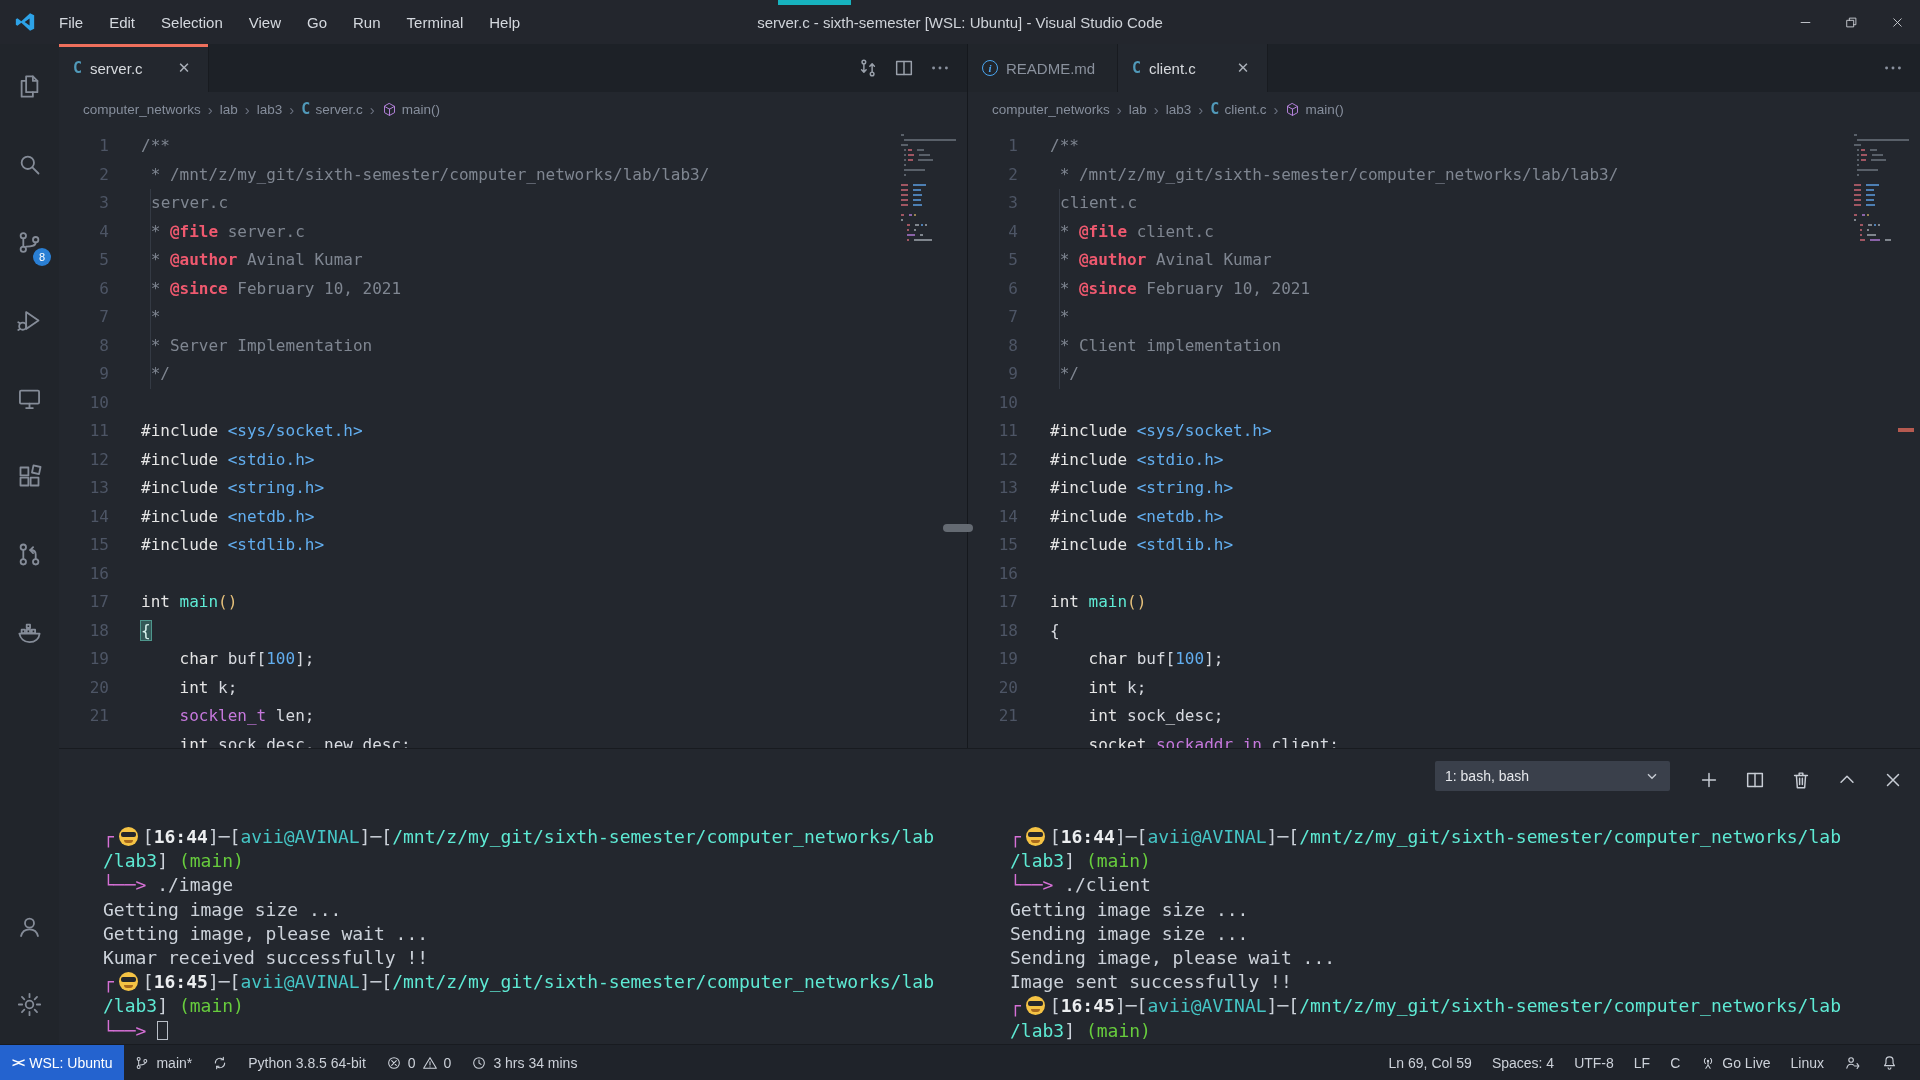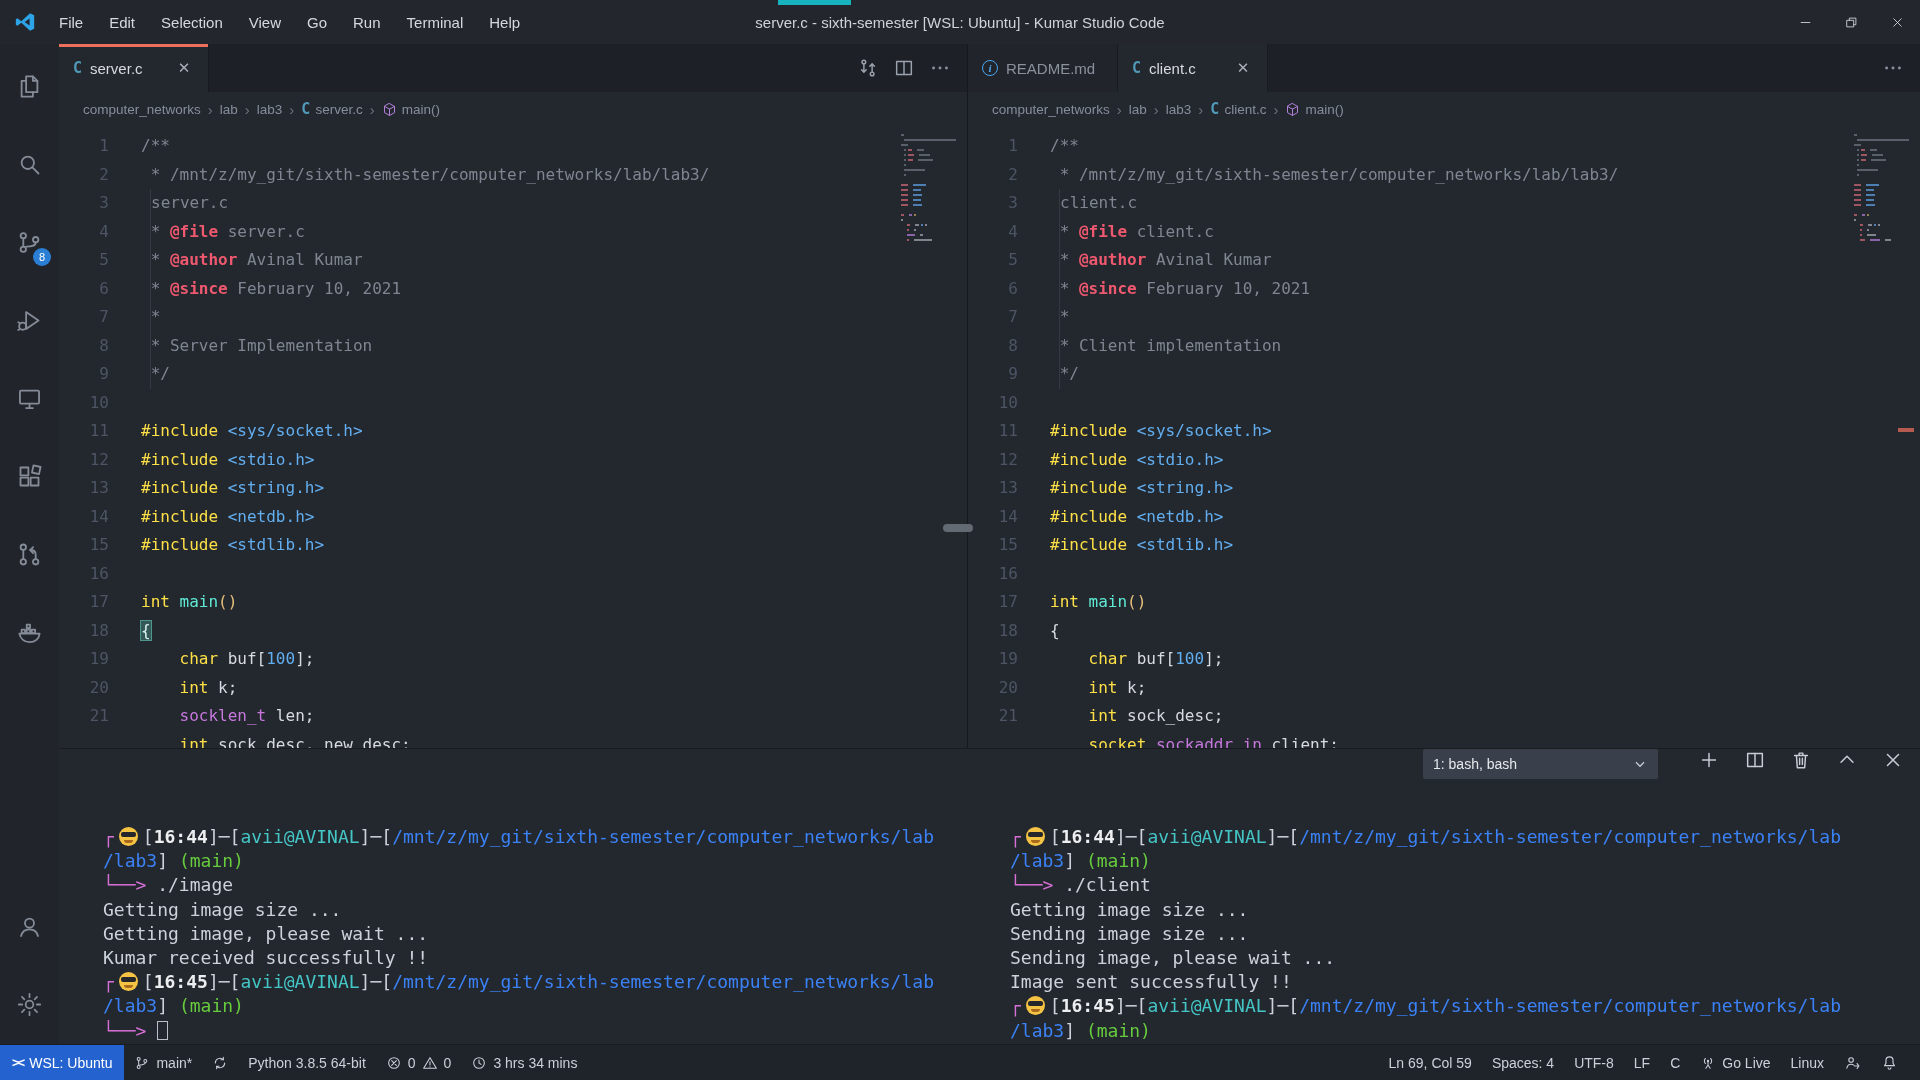--- a/index.html
+++ b/index.html
@@ -45,49 +45,49 @@
     color:#868e9c; font-size:13.5px; gap:7px; }
   .bc-sep { color:#6b7280; font-size:15px; }
   .bc-file { display:flex; align-items:center; gap:5px; }
   .code-wrap { position:relative; height:622px; background:#23272e; overflow:hidden; display:flex; }
   .gutter { width:70px; text-align:right; padding:6px 20px 0 0; color:#4d5565;
     font:16px/28.5px "DejaVu Sans Mono",monospace; flex:none; }
   .lines { position:relative; padding:6px 0 0 12px; font:16px/28.5px "DejaVu Sans Mono",monospace; flex:1; overflow:hidden; }
   .code-line { white-space:pre; height:28.5px; }
   .code-line.wrap { padding-left:10px; }
   .indent-guide { position:absolute; width:1px; background:#343a44; left:21px; }
-  .tok-cm{color:#7f8691} .tok-tag{color:#ef596f;font-weight:700} .tok-kw{color:#fde047}
+  .tok-cm{color:#7f8691} .tok-tag{color:#ef596f;font-weight:700} .tok-kw{color:#e5e5e5}
   .tok-str{color:#62aeef} .tok-typ{color:#c678dd} .tok-fn{color:#5eead4}
   .tok-gold{color:#e5c07b} .tok-num{color:#62aeef} .tok-pn{color:#d7dae0}
   .tok-brhl{color:#d9f3ee; background:rgba(72,148,138,.45); outline:1px solid #4e968c; }
   .minimap { position:absolute; top:8px; right:8px; width:58px; }
   .mm-row { display:flex; height:2px; margin-bottom:3px; }
   .mm-seg { height:2px; margin-right:2px; }
   .sash-handle { position:absolute; left:884px; top:480px; width:30px; height:8px; border-radius:4px; background:#646a72; }
   .scroll-deco { position:absolute; left:1839px; top:384px; width:16px; height:4px; background:#b65a50; }
 
   
   #panel { position:absolute; left:59px; top:748px; width:1861px; height:296px; background:#23272e; border-top:1px solid #181b20; }
   .panel-header { height:42px; display:flex; align-items:center; padding-left:44px; position:relative; }
   .panel-tab { margin-right:34px; font-size:13px; letter-spacing:.4px; color:#848b94; position:relative;
     height:42px; display:flex; align-items:center; }
   .panel-tab.active { color:#e4e7eb; }
   .panel-tab.active::after { content:""; position:absolute; left:0; right:0; bottom:4px; height:2px; background:var(--underline); }
-  .panel-right { position:absolute; right:16px; top:0; height:42px; display:flex; align-items:flex-start; gap:28px; }
+  .panel-right { position:absolute; right:16px; top:0; height:42px; display:flex; align-items:flex-end; gap:16px; }
   .term-dropdown { width:235px; height:30px; background:#3a404b; border-radius:2px; display:flex; align-items:center;
     padding:0 10px; color:#e6e8ec; font-size:14px; margin-right:12px; }
   .term-dropdown .chev { margin-left:auto; }
   #terms { position:relative; height:254px; }
   .term { position:absolute; top:0; height:254px; padding-top:34px; font:18px/24.2px "DejaVu Sans Mono",monospace;
     color:#ccd2da; overflow:hidden; }
   #term0 { left:44px; width:882px; }
   #term1 { left:951px; width:905px; }
   .t-line { white-space:pre; height:24.2px; display:block; }
   .t-f{color:#d670d6} .t-b{color:#eceef0;font-weight:700} .t-c{color:#45c6c6}
-  .t-u{color:#3b82f6} .t-g{color:#67cc3d} .t-p{color:#ccd2da}
+  .t-u{color:#5eead4} .t-g{color:#67cc3d} .t-p{color:#ccd2da}
   .t-cur { display:inline-block; width:11px; height:19px; border:1px solid #b9bfc7; vertical-align:-3px; }
   .emoji { display:inline-block; width:19px; height:19px; border-radius:50%; background:#f5c344;
     position:relative; vertical-align:-3px; margin:0 5px; }
   .emoji::before { content:""; position:absolute; left:2px; right:2px; top:5px; height:5px; background:#24262b; border-radius:2px; }
   .emoji::after { content:""; position:absolute; left:5px; right:5px; bottom:3px; height:3px; border-radius:0 0 8px 8px; background:#a8691c; }
 
   
   #statusbar { position:absolute; left:0; top:1044px; width:1920px; height:36px; background:#1f232a;
     border-top:1px solid #181b20; display:flex; align-items:center; color:#ccd1d9; font-size:14px; }
   #sb-left { display:flex; align-items:center; height:100%; }
@@ -108,21 +108,21 @@
   <div id="menubar">
       <div class="menu-item">File</div>
       <div class="menu-item">Edit</div>
       <div class="menu-item">Selection</div>
       <div class="menu-item">View</div>
       <div class="menu-item">Go</div>
       <div class="menu-item">Run</div>
       <div class="menu-item">Terminal</div>
       <div class="menu-item">Help</div>
     </div>
-  <span id="window-title">server.c - sixth-semester [WSL: Ubuntu] - Kumar Studio Code</span>
+  <span id="window-title">server.c - sixth-semester [WSL: Ubuntu] - Visual Studio Code</span>
   <div id="teal-strip"></div>
   <div id="win-controls">
       <div class="win-btn">
         <svg width="15" height="15" viewBox="0 0 24 24" fill="none" stroke="#d2d6db" stroke-width="1.6" stroke-linecap="round" stroke-linejoin="round">
           <path d="M5 12h14" stroke-width="1.4"></path>
         </svg>
       </div>
       <div class="win-btn">
         <svg width="15" height="15" viewBox="0 0 24 24" fill="none" stroke="#d2d6db" stroke-width="1.6" stroke-linecap="round" stroke-linejoin="round">
           <rect x="5" y="8.5" width="10.5" height="10.5" stroke-width="1.4"></rect>

